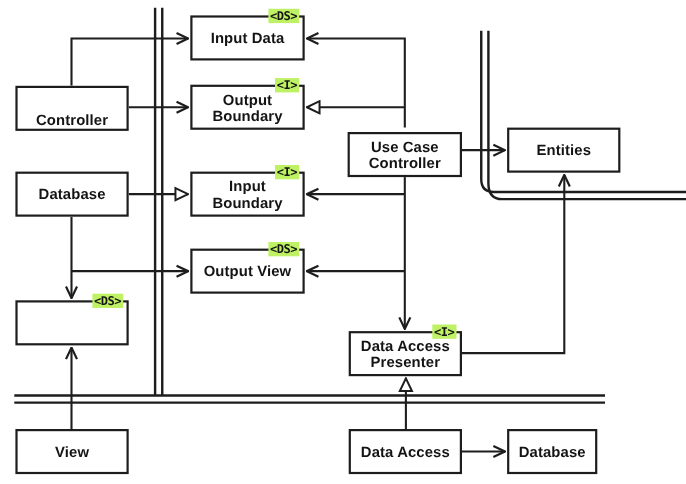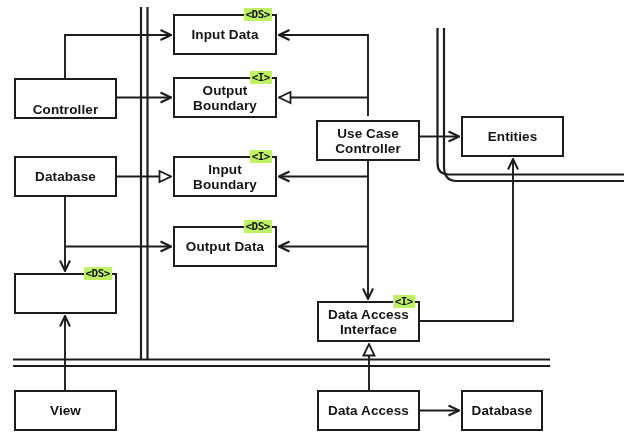--- a/index.html
+++ b/index.html
@@ -127,33 +127,33 @@
       <span class="label-line">Output</span>
       <span class="label-line">Boundary</span>
     </div>
     <div class="node" style="left: 173px; top: 156px; width: 104px; height: 41px;">
       <span class="stereotype">&lt;I&gt;</span>
       <span class="label-line">Input</span>
       <span class="label-line">Boundary</span>
     </div>
     <div class="node" style="left: 173px; top: 226px; width: 104px; height: 41px;">
       <span class="stereotype">&lt;DS&gt;</span>
-      <span class="label-line">Output Data</span>
+      <span class="label-line">Output View</span>
     </div>
     <div class="node" style="left: 316px; top: 120px; width: 104px; height: 41px;">
       <span class="label-line">Use Case</span>
       <span class="label-line">Controller</span>
     </div>
     <div class="node" style="left: 461px; top: 116px; width: 103px; height: 41px;">
       <span class="label-line">Entities</span>
     </div>
     <div class="node" style="left: 317px; top: 301px; width: 103px; height: 41px;">
       <span class="stereotype">&lt;I&gt;</span>
       <span class="label-line">Data Access</span>
-      <span class="label-line">Interface</span>
+      <span class="label-line">Presenter</span>
     </div>
     <div class="node" style="left: 317px; top: 390px; width: 103px; height: 41px;">
       <span class="label-line">Data Access</span>
     </div>
     <div class="node" style="left: 461px; top: 390px; width: 82px; height: 41px;">
       <span class="label-line">Database</span>
     </div>
   </div>
 
 </body></html>

